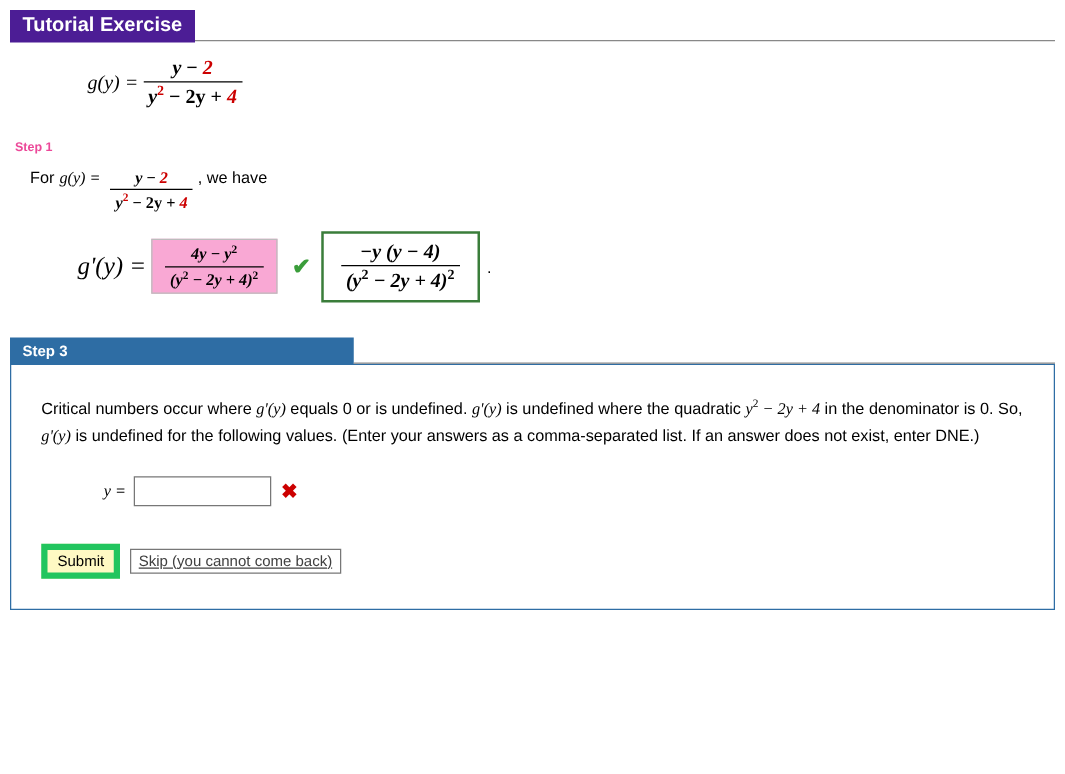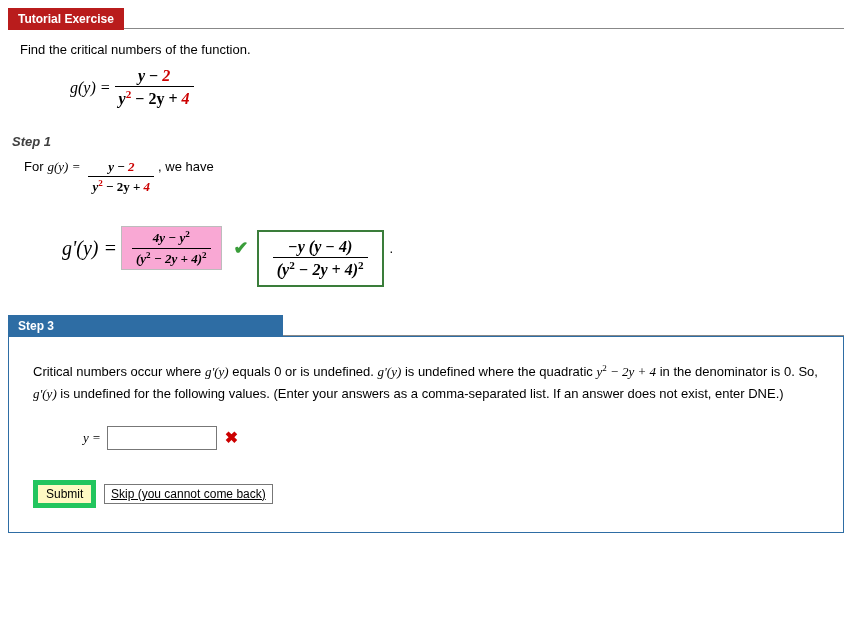--- a/index.html
+++ b/index.html
@@ -11,24 +11,24 @@
     background: #fff;
     width: 852px;
     box-sizing: border-box;
   }
   .hdr {
     display: flex;
     align-items: stretch;
     margin-bottom: 12px;
   }
   .hdr-title {
-    background: #b91c1c;
+    background: #4c1d95;
     color: #fff;
     font-weight: bold;
-    font-size: 12px;
+    font-size: 16px;
     padding: 4px 10px;
   }
   .hdr-line {
     flex: 1;
     border-bottom: 1px solid #888;
     margin-bottom: 1px;
   }
   .section { margin: 10px 0 26px 0; padding-left: 12px; }
   .prompt { margin-bottom: 10px; }
   .eq-block {
@@ -45,21 +45,21 @@
     align-items: center;
     vertical-align: middle;
     margin: 0 4px;
     font-style: italic;
   }
   .frac .line { width: 100%; border-top: 1px solid #000; margin: 1px 0; }
   .num, .den { padding: 0 4px; white-space: nowrap; font-family: "Times New Roman", serif; font-weight: bold; }
   .den .r2 { color: #c00; font-style: normal; }
   .r2 { color: #c00; }
   .r4 { color: #c00; }
-  .step-label { font-weight: bold; font-size: 13px; color: #404040; margin: 0 0 10px 0; font-style: italic; }
+  .step-label { font-weight: bold; font-size: 10px; color: #ec4899; margin: 0 0 10px 0; }
   .hdr2 {
     display: flex;
     align-items: stretch;
     margin-bottom: 0;
   }
   .hdr2-title {
     background: #2e6da4;
     color: #fff;
     font-weight: bold;
     font-size: 12px;
@@ -93,21 +93,21 @@
     font-family: Verdana, Arial, sans-serif;
     font-size: 12px;
     border: 5px solid #22c55e;
     background: #fef9c3;
     padding: 2px 8px;
     cursor: pointer;
   }
   .skip {
     font-size: 12px;
     text-decoration: underline;
-    color: #000000;
+    color: #404040;
     border: 1px solid #777;
     padding: 2px 6px;
     margin-left: 4px;
     cursor: pointer;
   }
   .deriv-row {
     display: flex;
     align-items: center;
     margin-left: 50px;
     margin-top: 14px;
@@ -119,36 +119,34 @@
     padding: 2px 6px;
     margin: 0 4px;
   }
   .shade .frac .line { border-top-color: #000; }
   .greenbox {
     border: 2px solid #3a7d3a;
     padding: 6px 10px;
     font-family: "Times New Roman", serif;
     font-style: italic;
     font-size: 16px;
-    margin-top: 20px;
   }
   .sup { font-size: 0.7em; vertical-align: super; font-style: normal; }
   .minus { font-style: normal; }
   .btnrow { margin-top: 4px; }
 </style>
 </head>
 <body>
 
 <div class="hdr">
   <div class="hdr-title">Tutorial Exercise</div>
   <div class="hdr-line"></div>
 </div>
 
 <div class="section">
-  <div class="prompt">Find the critical numbers of the function.</div>
   <div class="eq-block">
     <span>g(y) =</span>
     <span class="frac">
       <span class="num">
         <span>y</span><span class="minus"> − </span><span class="r2">2</span>
       </span>
       <span class="line"></span>
       <span class="den">
         <span>y</span><span class="sup r2">2</span><span class="minus"> − 2y + </span><span class="r4">4</span>
       </span>

